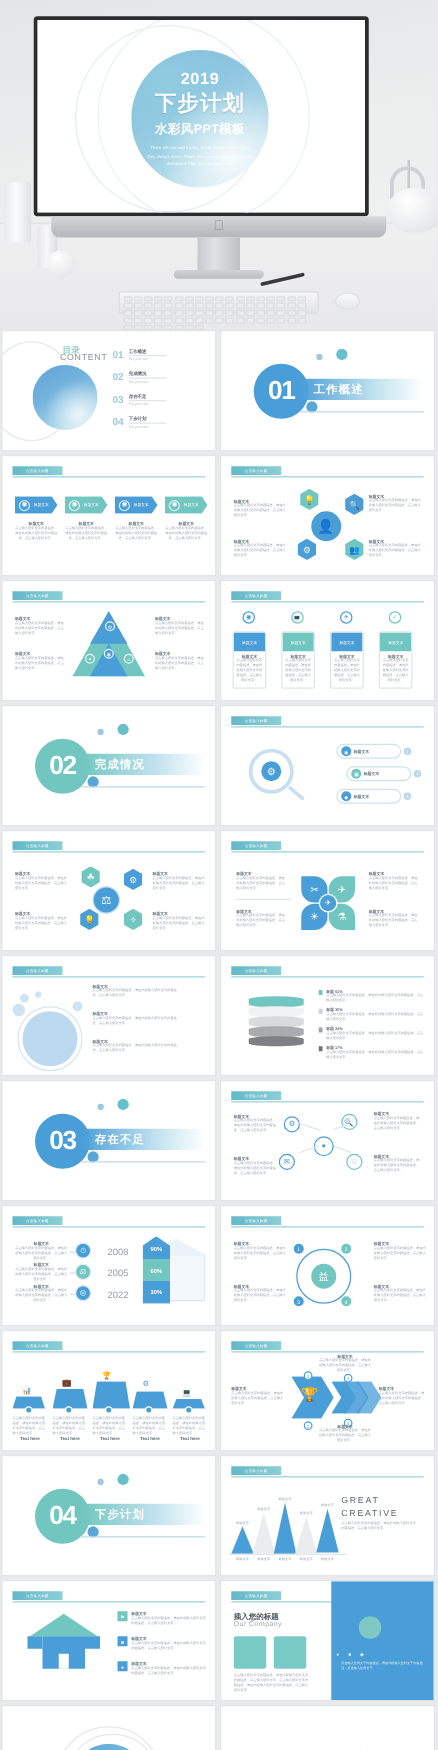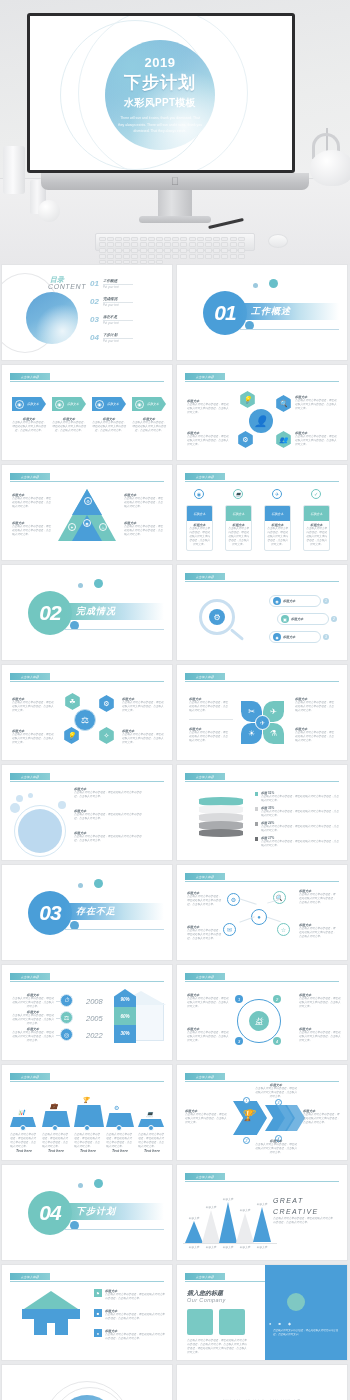--- a/index.html
+++ b/index.html
@@ -94,21 +94,20 @@
   .ts-year { color:#fff; font-size:13px; font-weight:bold; letter-spacing:.5px; }
   .ts-main { color:#fff; font-size:17px; font-weight:bold; letter-spacing:1px; margin-top:1px; text-shadow:0 1px 1px rgba(80,130,160,.35); }
   .ts-sub { color:#fff; font-size:10px; font-weight:bold; letter-spacing:.3px; margin-top:2px; }
   .ts-en { color:rgba(255,255,255,.88); font-size:3.4px; line-height:1.9; width:86px; text-align:center; margin-top:5px; }
 
   
   .grid { position:absolute; left:0; top:265px; width:350px; display:flex; flex-wrap:wrap; gap:5px 5px; padding:0 2px; }
   .slide {
     position:relative; width:170px; height:95px; background:#fff; overflow:hidden;
     box-shadow:0 0 0 1px #e3e4e6;
-    font-style:italic;
   }
 
   
   .hdr { position:absolute; left:8px; top:8px; right:8px; height:8px; }
   .hdr-tag {
     position:absolute; left:0; top:0; height:7px; width:40px;
     background:linear-gradient(90deg,#63b8c8,#8ccfd6);
     display:flex; align-items:center; justify-content:center;
   }
   .hdr-tag span { color:#fff; font-size:3px; letter-spacing:.3px; transform:scale(.92); }

